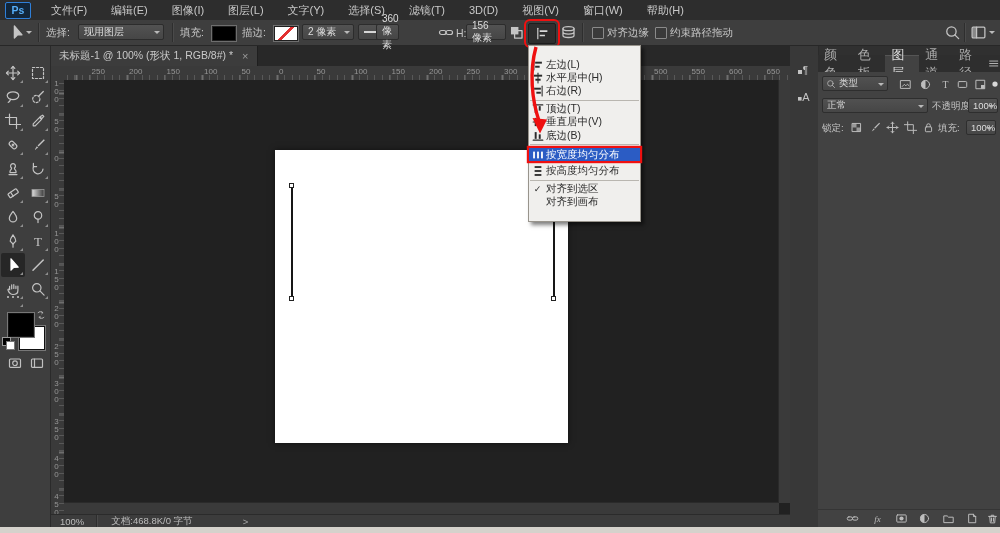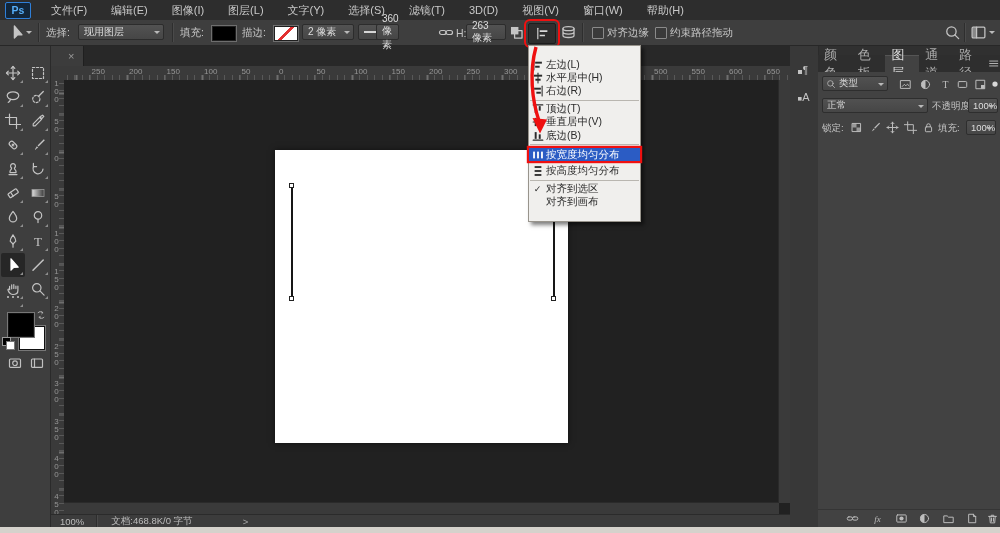--- a/index.html
+++ b/index.html
@@ -178,21 +178,21 @@
       </div>
     <div class="ob" style="left:378px">W:</div>
     <div class="field" style="left:376px;width:20px;padding-right:16px">360 像素</div>
     <span class="obicon ic" style="left:438px;width:16px">
         <svg viewBox="0 0 16 16" fill="none" stroke="currentColor" stroke-width="1.2" stroke-linecap="round" stroke-linejoin="round">
           <rect x="1.5" y="6" width="6.5" height="4" rx="2"></rect>
           <rect x="8" y="6" width="6.5" height="4" rx="2"></rect>
         </svg>
       </span>
     <div class="ob" style="left:456px">H:</div>
-    <div class="field" style="left:466px;width:40px;padding-right:4px">263 像素</div>
+    <div class="field" style="left:466px;width:40px;padding-right:4px">156 像素</div>
     <span class="obicon ic" style="left:508px">
         <svg viewBox="0 0 16 16" fill="none" stroke="currentColor" stroke-width="1.2" stroke-linecap="round" stroke-linejoin="round">
           <rect x="2.8" y="2.8" width="7" height="7" fill="currentColor" stroke="none"></rect>
           <rect x="6.2" y="6.2" width="7" height="7"></rect>
         </svg>
       </span>
     <div class="obbtn align-btn" style="left:528px">
         <span class="ic">
           <svg viewBox="0 0 16 16" fill="none" stroke="currentColor" stroke-width="1.2" stroke-linecap="round" stroke-linejoin="round">
             <path d="M3 2.5v11"></path>
@@ -423,20 +423,21 @@
             <circle cx="8" cy="8" r="1" fill="currentColor" stroke="none"></circle>
             <circle cx="13" cy="8" r="1" fill="currentColor" stroke="none"></circle>
           </svg>
         </span>
       </div>
     </div>
 
   <div class="docarea">
     <div class="tabstrip">
       <div class="doctab">
+        <span>未标题-1 @ 100% (形状 1, RGB/8#) *</span>
         <span class="close">×</span>
       </div>
     </div>
     <div class="corner"></div>
     <div class="ruler hruler" id="hruler">
         <span class="rlabel" style="left: 27.5px;">250</span>
         <span class="rlabel" style="left: 65px;">200</span>
         <span class="rlabel" style="left: 102.5px;">150</span>
         <span class="rlabel" style="left: 140px;">100</span>
         <span class="rlabel" style="left: 177.5px;">50</span>

